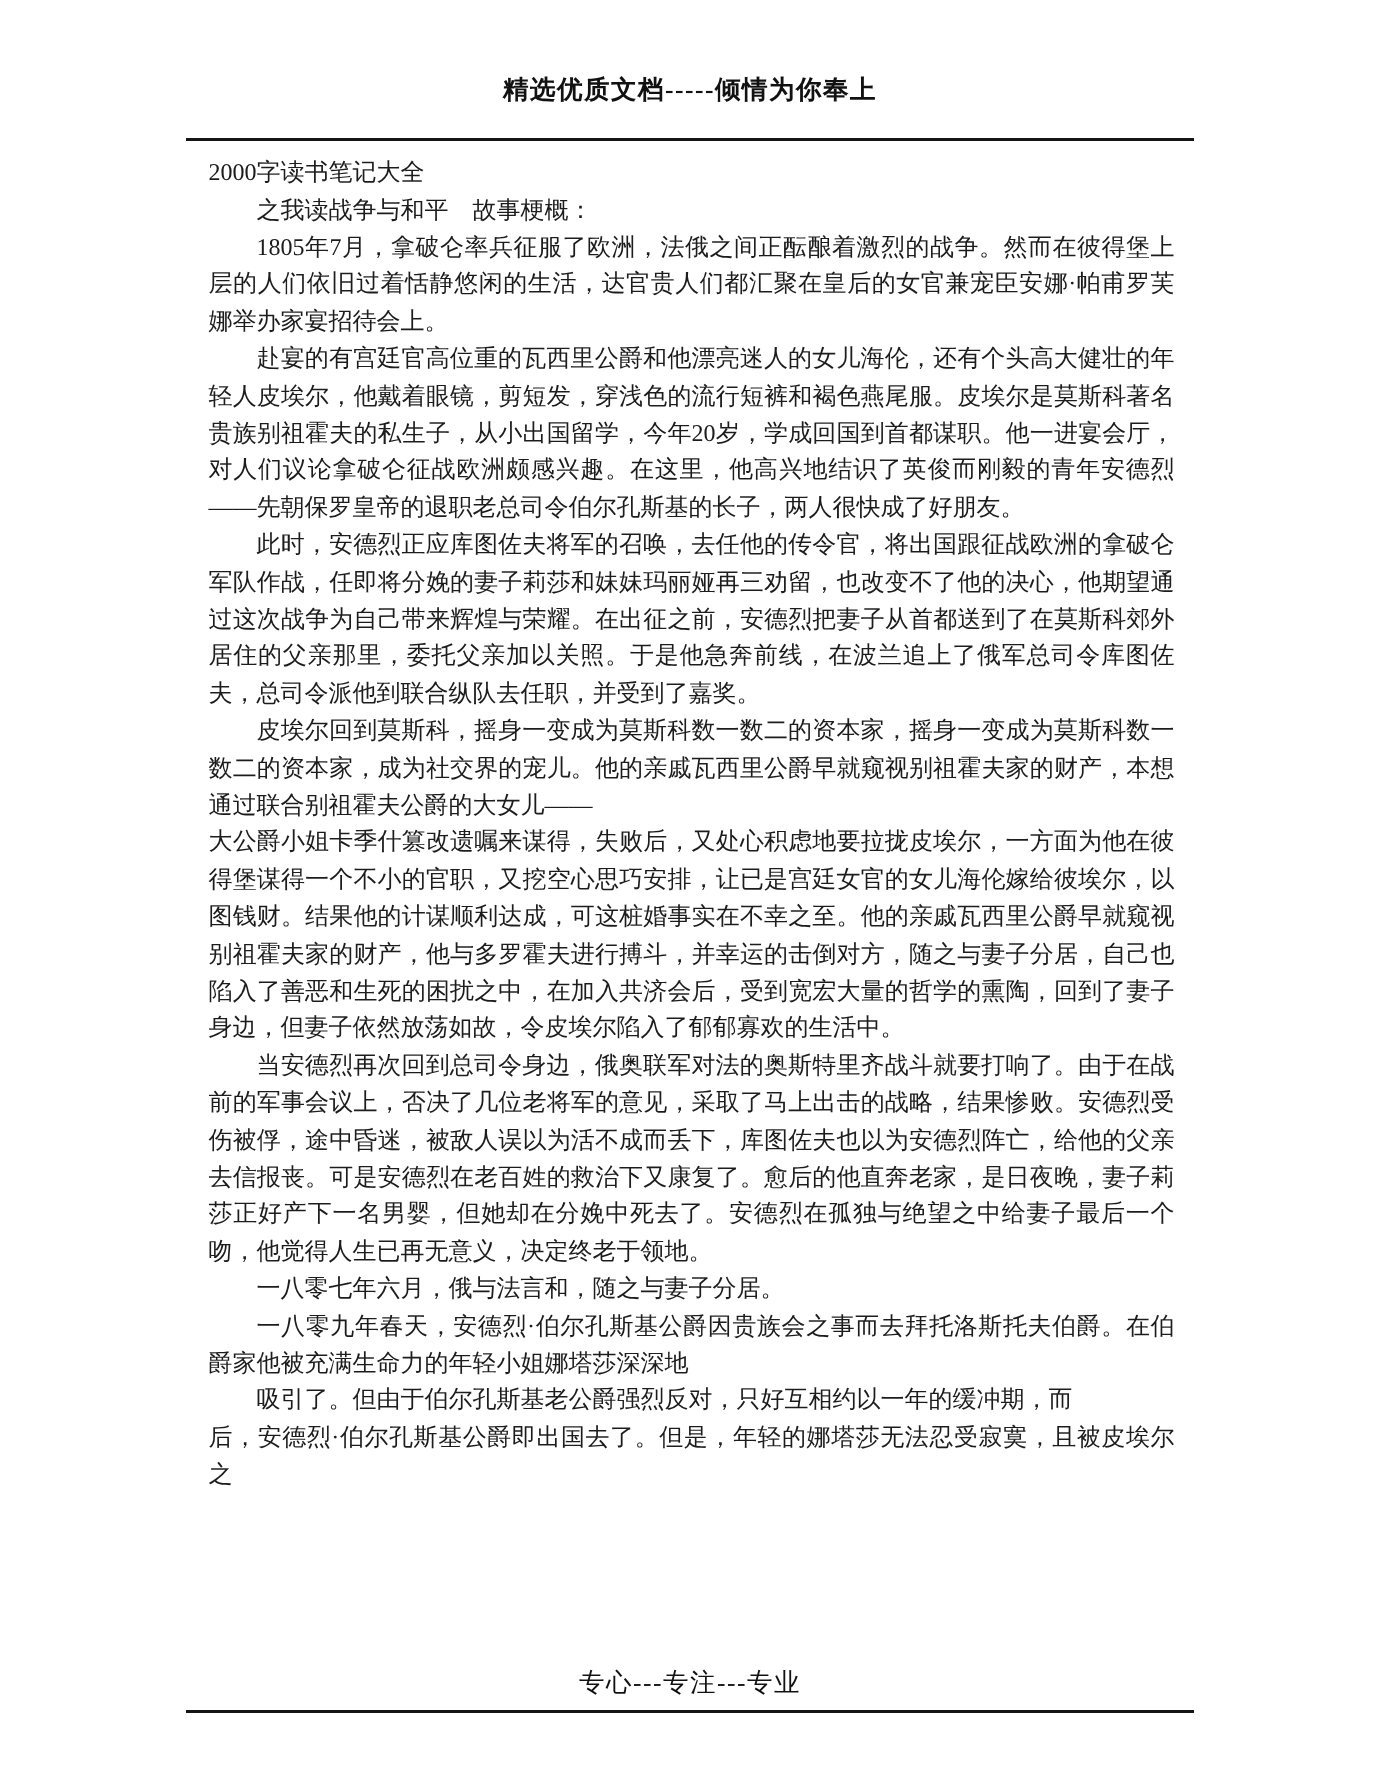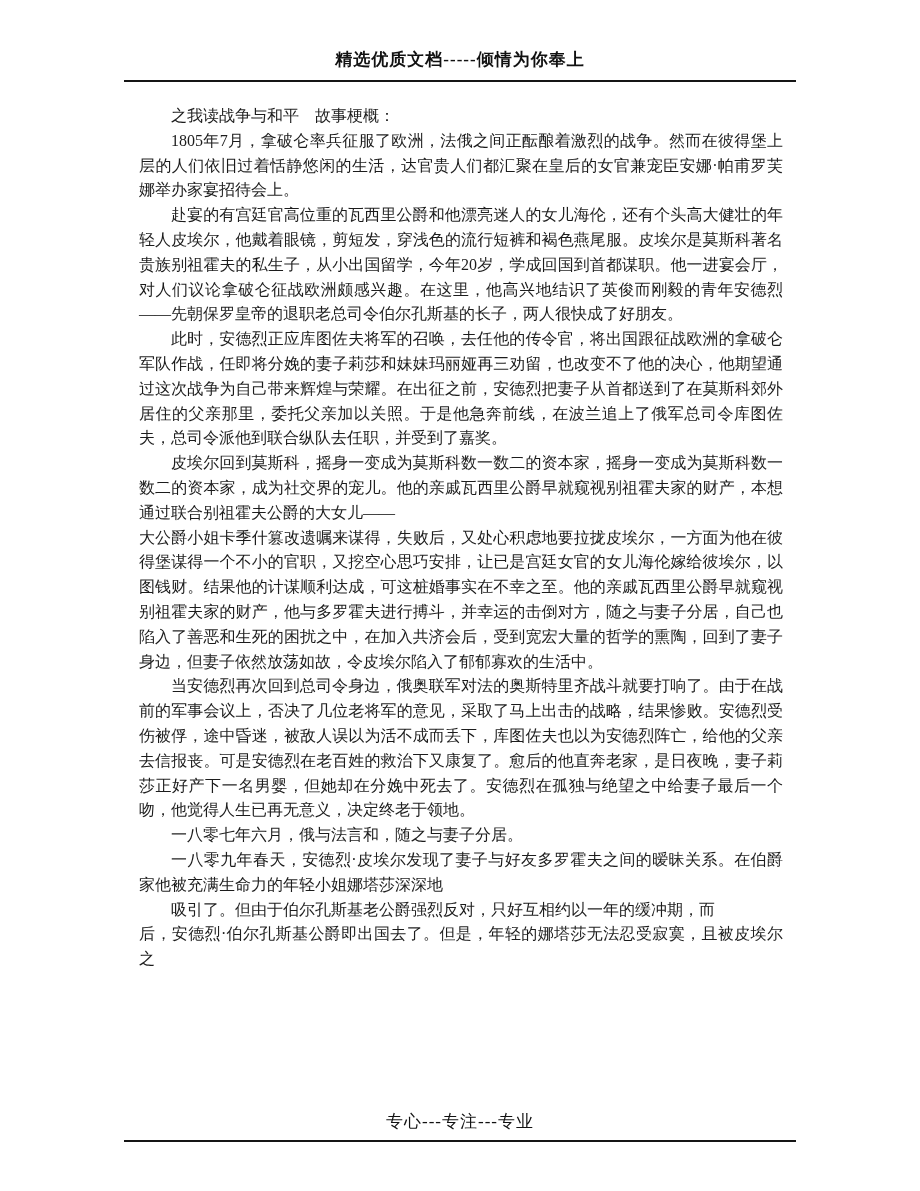--- a/index.html
+++ b/index.html
@@ -18,21 +18,21 @@
   }
   .page-header {
     position: absolute;
     top: 48px;
     left: 124px;
     width: 672px;
     text-align: center;
     font-size: 17px;
     font-weight: 700;
     letter-spacing: 1px;
-    padding-bottom: 9px;
+    padding-bottom: 21px;
     border-bottom: 2px solid #151515;
     color: #111111;
   }
   .doc-content {
     position: absolute;
     top: 104px;
     left: 139px;
     width: 644px;
     font-size: 16px;
     line-height: 24.8px;
@@ -65,30 +65,31 @@
 </head>
 <body>
 
 <div class="page">
 
   <div class="page-header">
     <span>精选优质文档-----倾情为你奉上</span>
   </div>
 
   <div class="doc-content">
+    <p class="doc-title">2000字读书笔记大全</p>
     <div>
         <p class="para indent">之我读战争与和平　故事梗概：</p>
         <p class="para indent">1805年7月，拿破仑率兵征服了欧洲，法俄之间正酝酿着激烈的战争。然而在彼得堡上层的人们依旧过着恬静悠闲的生活，达官贵人们都汇聚在皇后的女官兼宠臣安娜·帕甫罗芙娜举办家宴招待会上。</p>
         <p class="para indent">赴宴的有宫廷官高位重的瓦西里公爵和他漂亮迷人的女儿海伦，还有个头高大健壮的年轻人皮埃尔，他戴着眼镜，剪短发，穿浅色的流行短裤和褐色燕尾服。皮埃尔是莫斯科著名贵族别祖霍夫的私生子，从小出国留学，今年20岁，学成回国到首都谋职。他一进宴会厅，对人们议论拿破仑征战欧洲颇感兴趣。在这里，他高兴地结识了英俊而刚毅的青年安德烈——先朝保罗皇帝的退职老总司令伯尔孔斯基的长子，两人很快成了好朋友。</p>
         <p class="para indent">此时，安德烈正应库图佐夫将军的召唤，去任他的传令官，将出国跟征战欧洲的拿破仑军队作战，任即将分娩的妻子莉莎和妹妹玛丽娅再三劝留，也改变不了他的决心，他期望通过这次战争为自己带来辉煌与荣耀。在出征之前，安德烈把妻子从首都送到了在莫斯科郊外居住的父亲那里，委托父亲加以关照。于是他急奔前线，在波兰追上了俄军总司令库图佐夫，总司令派他到联合纵队去任职，并受到了嘉奖。</p>
         <p class="para indent">皮埃尔回到莫斯科，摇身一变成为莫斯科数一数二的资本家，摇身一变成为莫斯科数一数二的资本家，成为社交界的宠儿。他的亲戚瓦西里公爵早就窥视别祖霍夫家的财产，本想通过联合别祖霍夫公爵的大女儿——</p>
         <p class="para">大公爵小姐卡季什篡改遗嘱来谋得，失败后，又处心积虑地要拉拢皮埃尔，一方面为他在彼得堡谋得一个不小的官职，又挖空心思巧安排，让已是宫廷女官的女儿海伦嫁给彼埃尔，以图钱财。结果他的计谋顺利达成，可这桩婚事实在不幸之至。他的亲戚瓦西里公爵早就窥视别祖霍夫家的财产，他与多罗霍夫进行搏斗，并幸运的击倒对方，随之与妻子分居，自己也陷入了善恶和生死的困扰之中，在加入共济会后，受到宽宏大量的哲学的熏陶，回到了妻子身边，但妻子依然放荡如故，令皮埃尔陷入了郁郁寡欢的生活中。</p>
         <p class="para indent">当安德烈再次回到总司令身边，俄奥联军对法的奥斯特里齐战斗就要打响了。由于在战前的军事会议上，否决了几位老将军的意见，采取了马上出击的战略，结果惨败。安德烈受伤被俘，途中昏迷，被敌人误以为活不成而丢下，库图佐夫也以为安德烈阵亡，给他的父亲去信报丧。可是安德烈在老百姓的救治下又康复了。愈后的他直奔老家，是日夜晚，妻子莉莎正好产下一名男婴，但她却在分娩中死去了。安德烈在孤独与绝望之中给妻子最后一个吻，他觉得人生已再无意义，决定终老于领地。</p>
         <p class="para indent">一八零七年六月，俄与法言和，随之与妻子分居。</p>
-        <p class="para indent">一八零九年春天，安德烈·皮埃尔发现了妻子与好友多罗霍夫之间的暧昧关系。在伯爵家他被充满生命力的年轻小姐娜塔莎深深地</p>
+        <p class="para indent">一八零九年春天，安德烈·伯尔孔斯基公爵因贵族会之事而去拜托洛斯托夫伯爵。在伯爵家他被充满生命力的年轻小姐娜塔莎深深地</p>
         <p class="para indent">吸引了。但由于伯尔孔斯基老公爵强烈反对，只好互相约以一年的缓冲期，而</p>
         <p class="para">后，安德烈·伯尔孔斯基公爵即出国去了。但是，年轻的娜塔莎无法忍受寂寞，且被皮埃尔之</p>
       </div>
   </div>
 
   <div class="page-footer">
     <span>专心---专注---专业</span>
   </div>
 
 </div>

